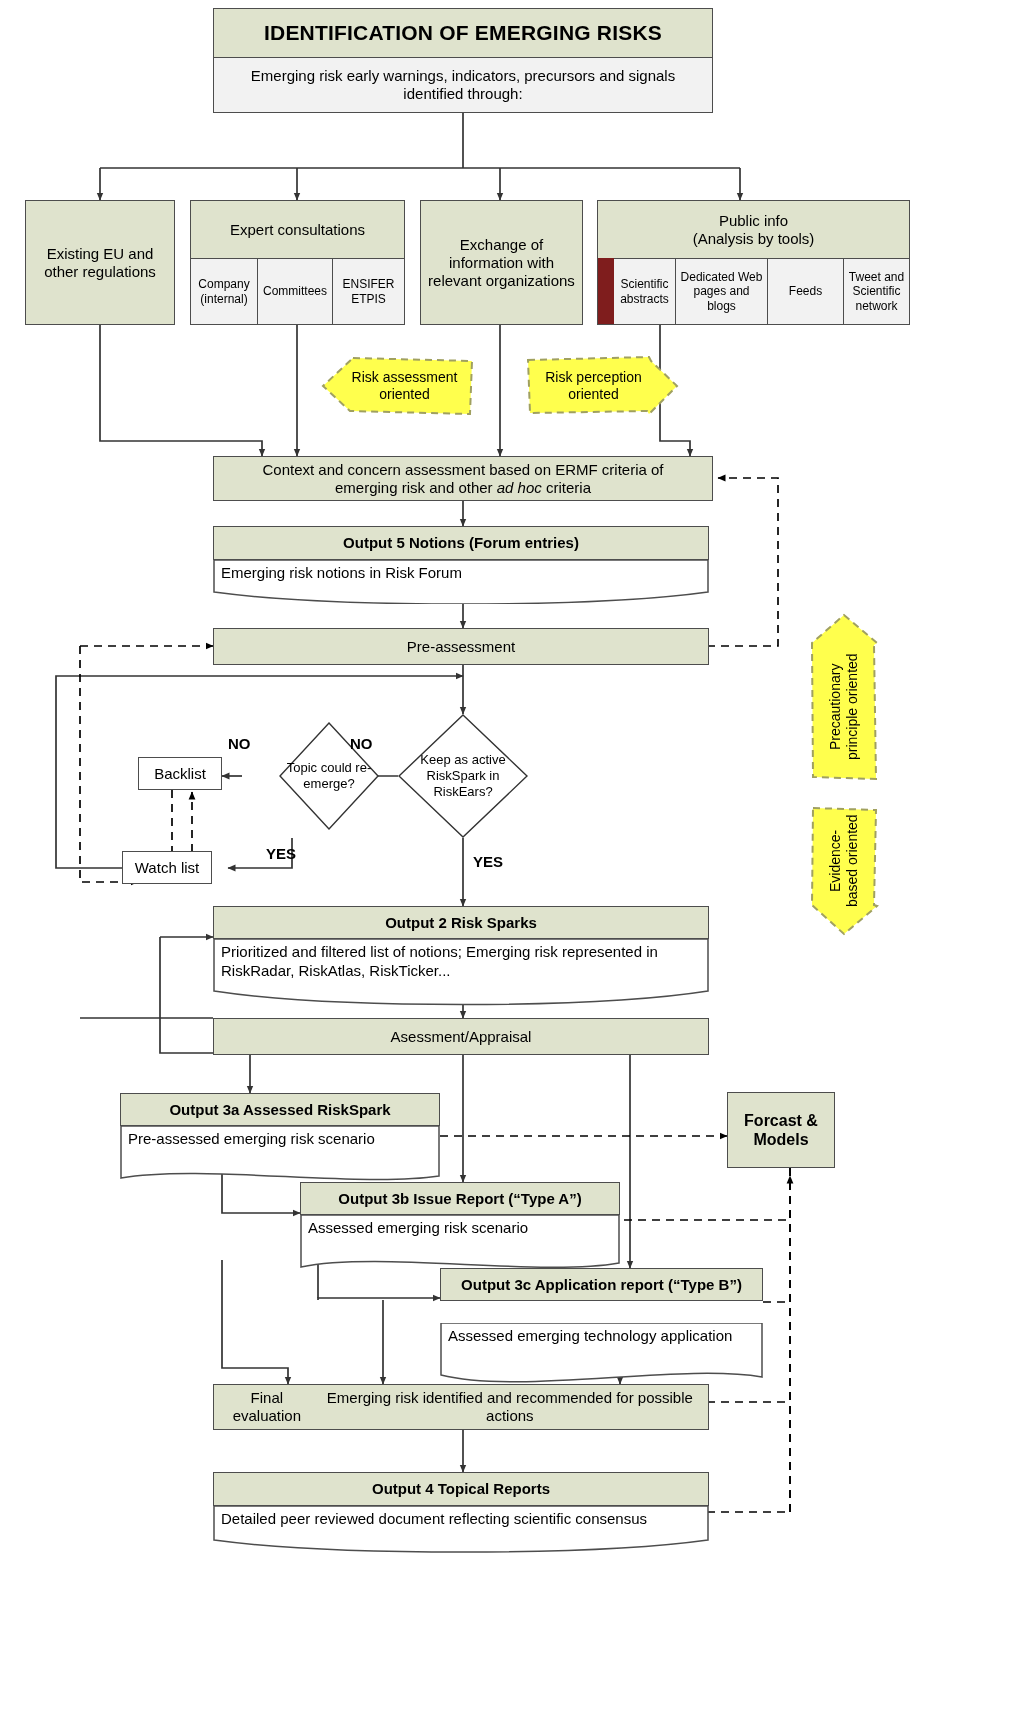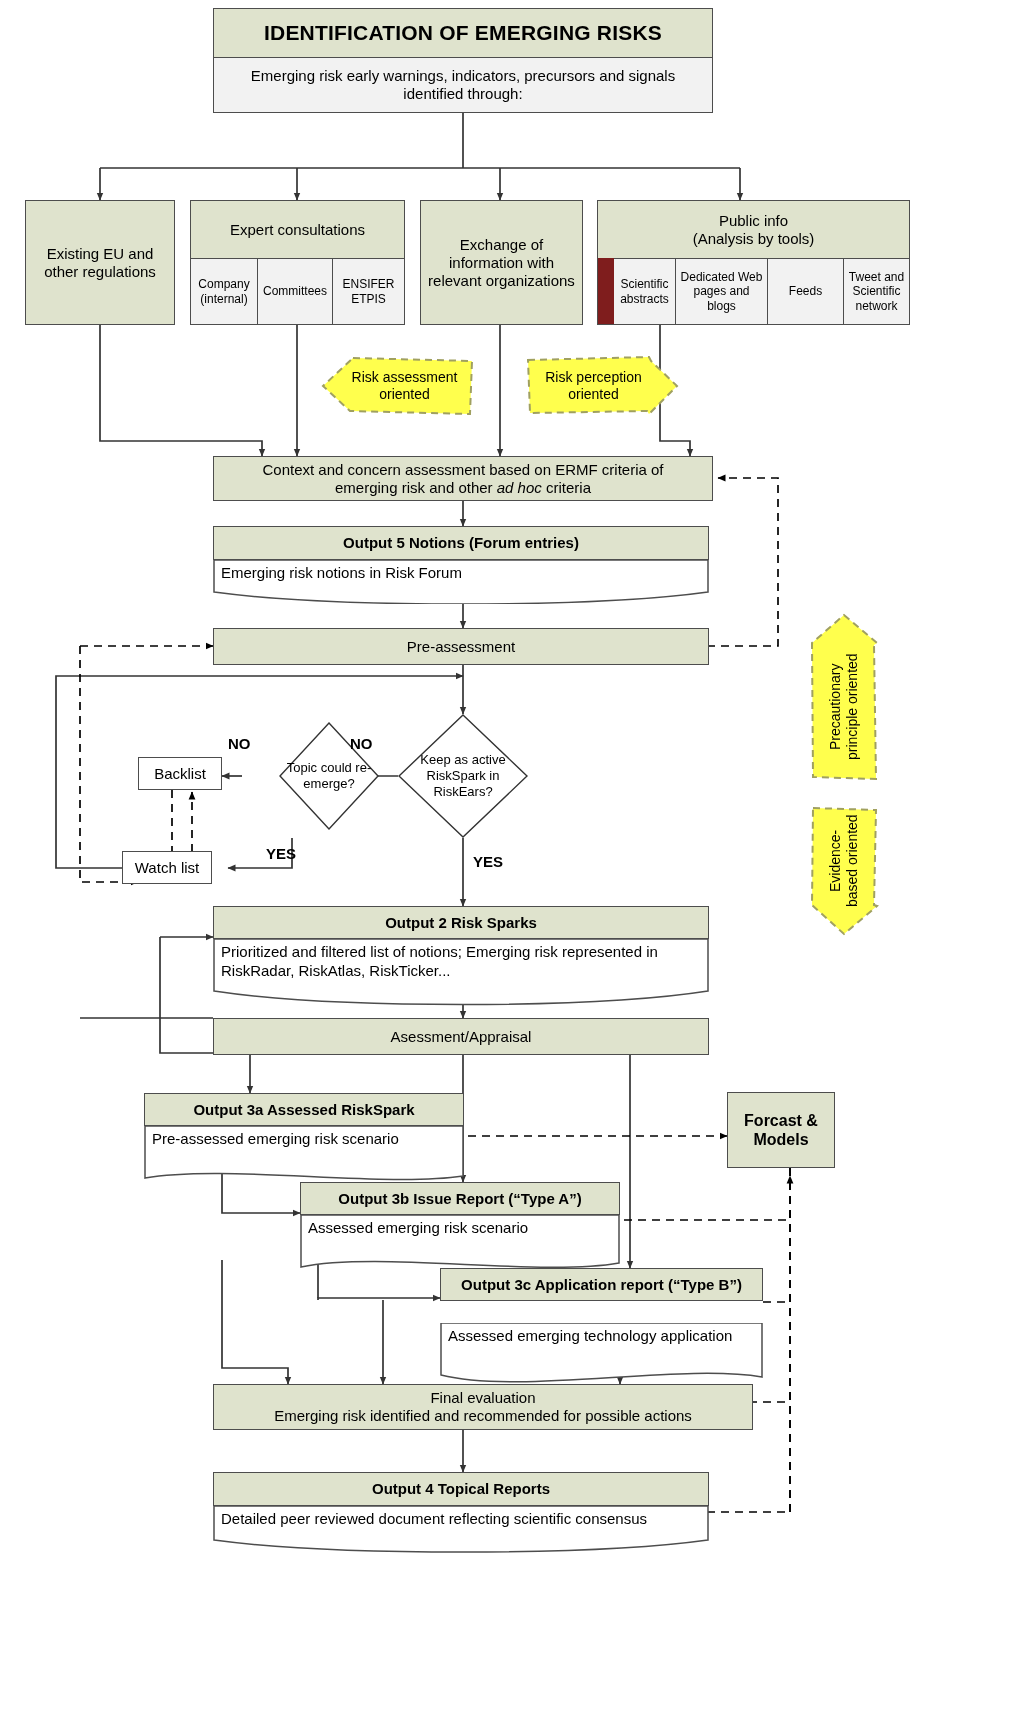--- a/index.html
+++ b/index.html
@@ -332,21 +332,21 @@
     <div class="doc-body" style="height:67px;">
       <svg class="shape" width="496" height="67" viewBox="0 0 496 67">
         <path d="M1,0 L1,52 C120,70 380,70 495,52 L495,0 Z" fill="#ffffff" stroke="#4d4d4d" stroke-width="1.5"></path>
       </svg>
       <div class="doc-text f15">Prioritized and filtered list of notions; Emerging risk represented in RiskRadar, RiskAtlas, RiskTicker...</div>
     </div>
   </div>
 
   <div class="cell green f15" style="left:213px; top:1018px; width:496px; height:37px;">Asessment/Appraisal</div>
 
-  <div class="doc" style="left:120px; top:1093px; width:320px;margin-left:24px;">
+  <div class="doc" style="left:120px; top:1093px; width:320px;">
     <div class="doc-hdr f15" style="height:33px;">Output 3a Assessed RiskSpark</div>
     <div class="doc-body" style="height:60px;">
       <svg class="shape" width="320" height="60" viewBox="0 0 320 60">
         <path d="M1,0 L1,52 C80,38 240,62 319,50 L319,0 Z" fill="#ffffff" stroke="#4d4d4d" stroke-width="1.5"></path>
       </svg>
       <div class="doc-text f15">Pre-assessed emerging risk scenario</div>
     </div>
   </div>
 
   <div class="doc" style="left:300px; top:1182px; width:320px;">
@@ -367,21 +367,21 @@
       </svg>
       <div class="doc-text f15">Assessed emerging technology application</div>
     </div>
   </div>
 
   <div class="cell green f16 bold" style="left:727px; top:1092px; width:108px; height:76px; flex-direction:column;">
     <span>Forcast &amp;</span>
     <span>Models</span>
   </div>
 
-  <div class="cell green f15" style="left:213px; top:1384px; width:540px; height:46px; flex-direction:column;">
+  <div class="cell green f15" style="left:213px; top:1384px; width:496px; height:46px; flex-direction:row;">
     <span>Final evaluation</span>
     <span>Emerging risk identified and recommended for possible actions</span>
   </div>
 
   <div class="doc" style="left:213px; top:1472px; width:496px;">
     <div class="doc-hdr f15" style="height:34px;">Output 4 Topical Reports</div>
     <div class="doc-body" style="height:48px;">
       <svg class="shape" width="496" height="48" viewBox="0 0 496 48">
         <path d="M1,0 L1,34 C120,50 380,50 495,34 L495,0 Z" fill="#ffffff" stroke="#4d4d4d" stroke-width="1.5"></path>
       </svg>

